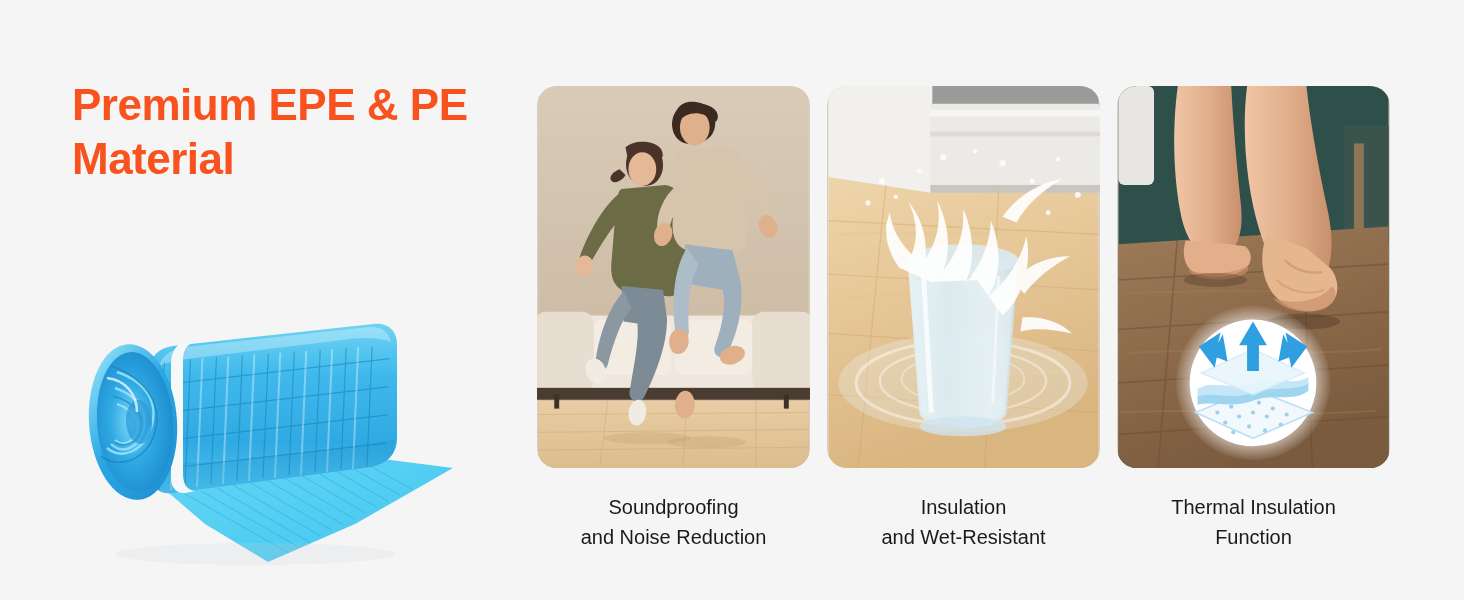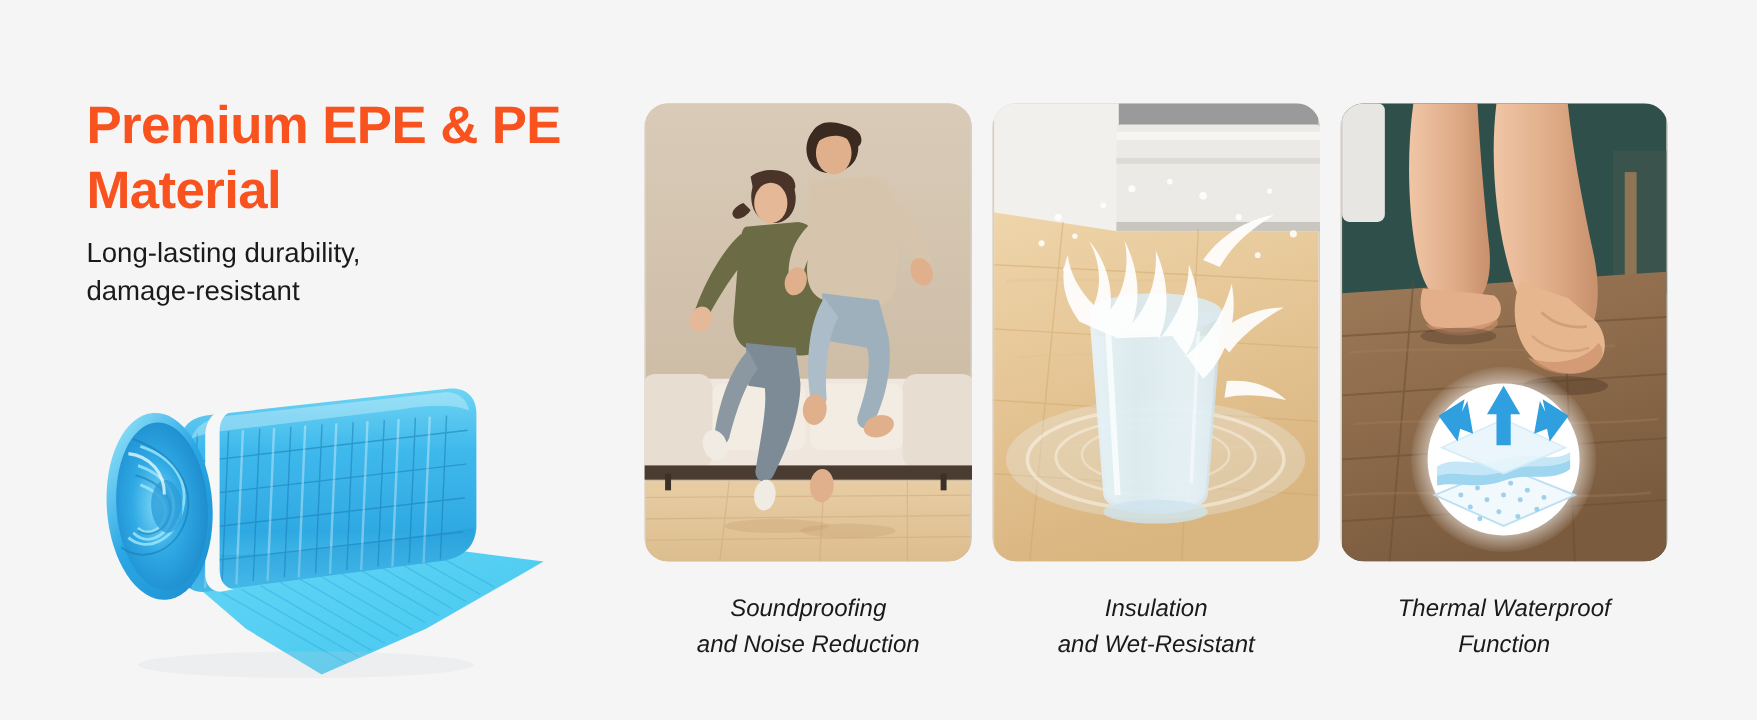--- a/index.html
+++ b/index.html
@@ -30,21 +30,21 @@
     line-height:32px;
     color:#1a1a1a;
     white-space:pre-line;
   }
 
   
   .product { position:absolute; left:55px; top:262px; width:450px; height:310px; }
   .product svg { width:100%; height:100%; display:block; }
 
   
-  .panels { position:absolute; left:537px; top:86px; width:857px; height:466px; display:flex; gap:17px;font-style:italic; }
+  .panels { position:absolute; left:537px; top:86px; width:857px; height:466px; display:flex; gap:17px; }
   .feature { width:273px; display:flex; flex-direction:column; }
   .photo {
     width:273px; height:386px;
     border-radius:20px;
     overflow:hidden;
     position:relative;
     background:#d8cec2;
   }
   .photo svg { position:absolute; inset:0; width:100%; height:100%; display:block; }
   .caption {
@@ -57,22 +57,20 @@
   }
 </style>
 </head>
 <body>
 
 <div id="banner">
 
   <div class="copy">
     <div class="headline">Premium EPE &amp; PE
 Material</div>
-    <div class="subhead">Long-lasting durability,
-damage-resistant</div>
   </div>
 
   <div class="product">
     <svg viewBox="0 0 450 310" xmlns="http://www.w3.org/2000/svg" aria-hidden="true">
       <defs>
         <linearGradient id="sheetGrad" x1="0" y1="0" x2="1" y2="1">
           <stop offset="0%" stop-color="#63d6f5"></stop>
           <stop offset="55%" stop-color="#52cdf2"></stop>
           <stop offset="100%" stop-color="#45c4ee"></stop>
         </linearGradient>
@@ -435,18 +433,18 @@
             <path d="M84 290 L136 266 L188 290 L136 312 Z" fill="#e8f6fc" opacity="0.9" stroke="#d0ecf8" stroke-width="1.4"></path>
 
             <g fill="#2f9fe0">
               <path d="M136 238 L150 262 L142 262 L142 288 L130 288 L130 262 L122 262 Z"></path>
               <path d="M108 252 L108 280 L98 274 L94 284 L82 260 L106 250 L102 260 Z" transform="rotate(-10 100 266)"></path>
               <path d="M164 252 L164 280 L174 274 L178 284 L190 260 L166 250 L170 260 Z" transform="rotate(10 172 266)"></path>
             </g>
           </g>
         </svg>
       </div>
-      <div class="caption">Thermal Waterproof
+      <div class="caption">Thermal Insulation
 Function</div>
     </div>
 
   </div>
 </div>
 
 </body></html>

